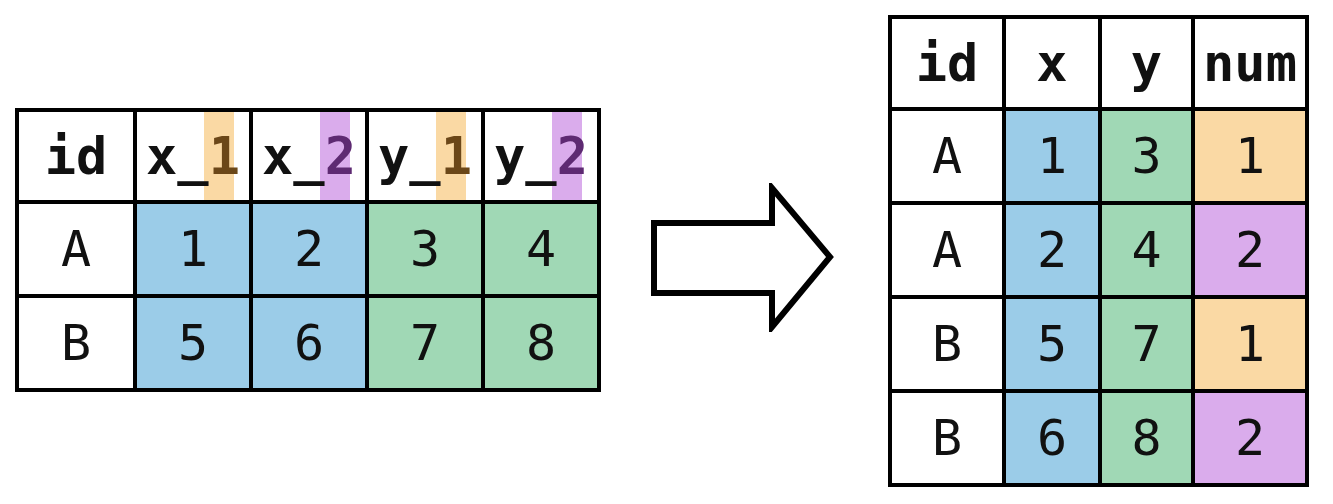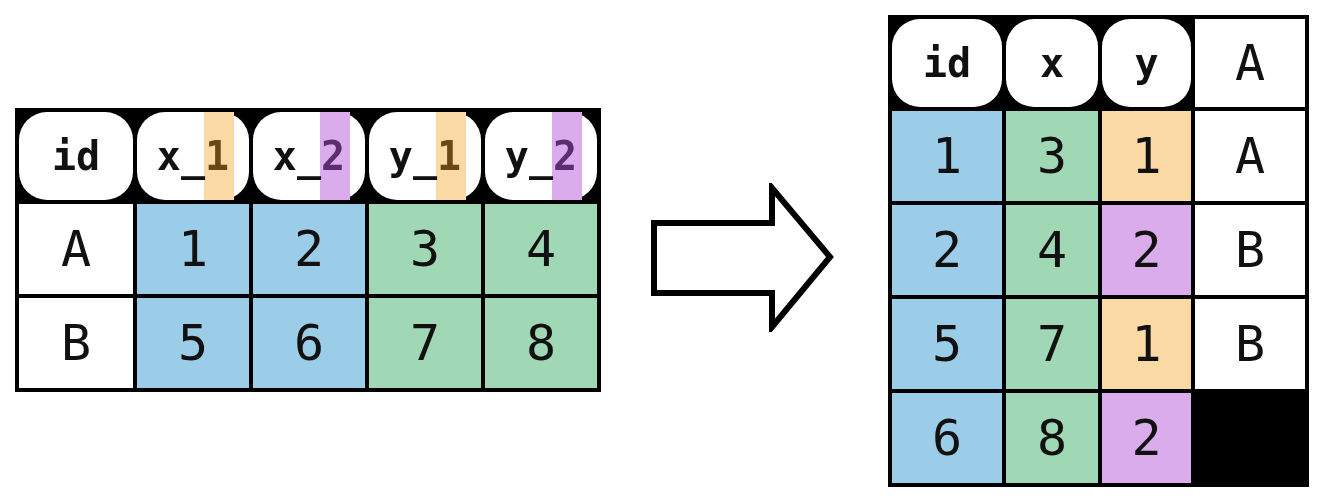--- a/index.html
+++ b/index.html
@@ -30,21 +30,21 @@
   .cell{
     position:relative;
     background:#fff;
     display:flex;
     align-items:center;
     justify-content:center;
     font-size:50px;
     color:#111;
     line-height:1;
   }
-  .hcell{font-weight:bold;font-size:40px;border-radius:28px;}
+  .hcell{font-weight:bold;font-size:52px;}
   .band{
     position:absolute;
     top:0;bottom:0;
     left:60%;
     width:30px;
     z-index:0;
   }
   .hlabel{position:relative;z-index:1;display:inline-flex;}
   .arrow-wrap{position:absolute;left:650px;top:183px;width:185px;height:149px;}
 </style>
@@ -104,20 +104,21 @@
     <svg width="185" height="149" viewBox="0 0 185 149">
       <polygon points="4,40 122,40 122,5 180,74 122,144 122,110 4,110" fill="#ffffff" stroke="#000000" stroke-width="6" stroke-linejoin="miter"></polygon>
     </svg>
   </div>
 
   <div class="grid-table right">
 
     <div class="cell hcell">id</div>
     <div class="cell hcell">x</div>
     <div class="cell hcell">y</div>
+    <div class="cell hcell">num</div>
 
     <div class="cell" style="background: rgb(255, 255, 255);">A</div>
     <div class="cell" style="background: rgb(155, 204, 232);">1</div>
     <div class="cell" style="background: rgb(160, 216, 181);">3</div>
     <div class="cell" style="background: rgb(250, 217, 164);">1</div>
 
     <div class="cell" style="background: rgb(255, 255, 255);">A</div>
     <div class="cell" style="background: rgb(155, 204, 232);">2</div>
     <div class="cell" style="background: rgb(160, 216, 181);">4</div>
     <div class="cell" style="background: rgb(218, 172, 236);">2</div>

